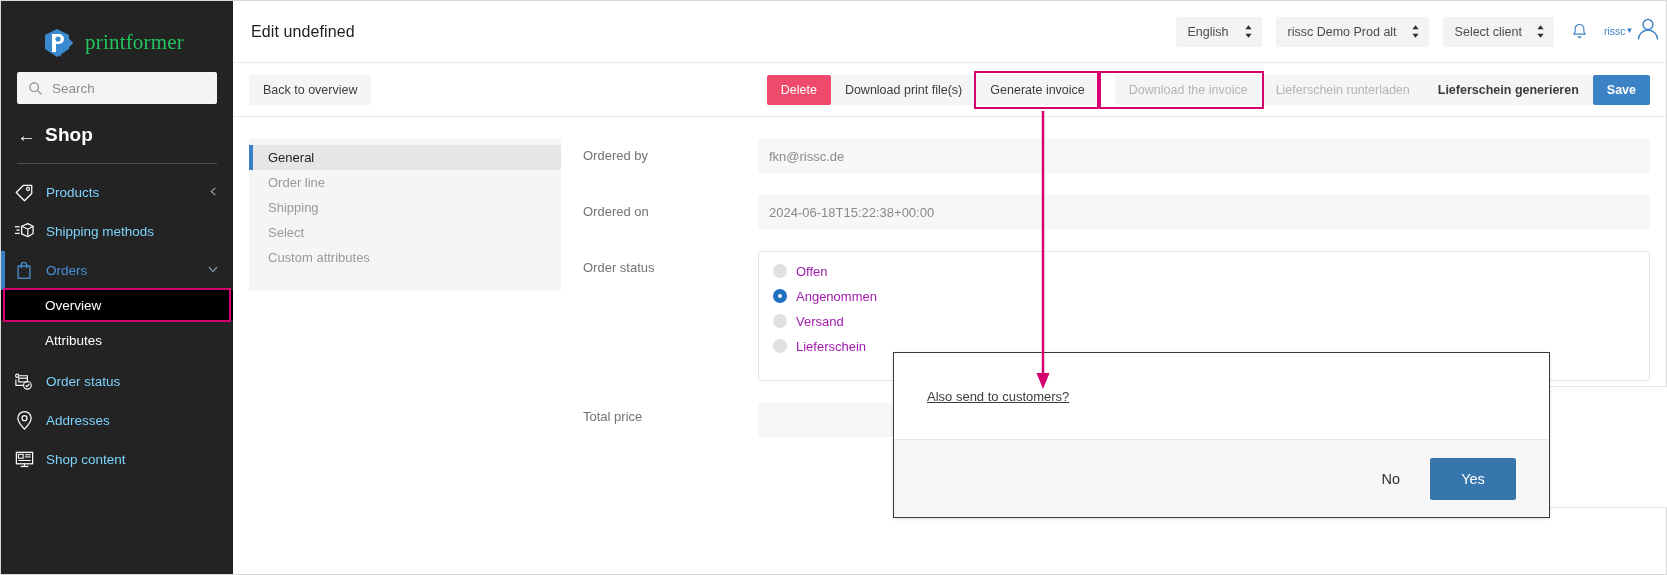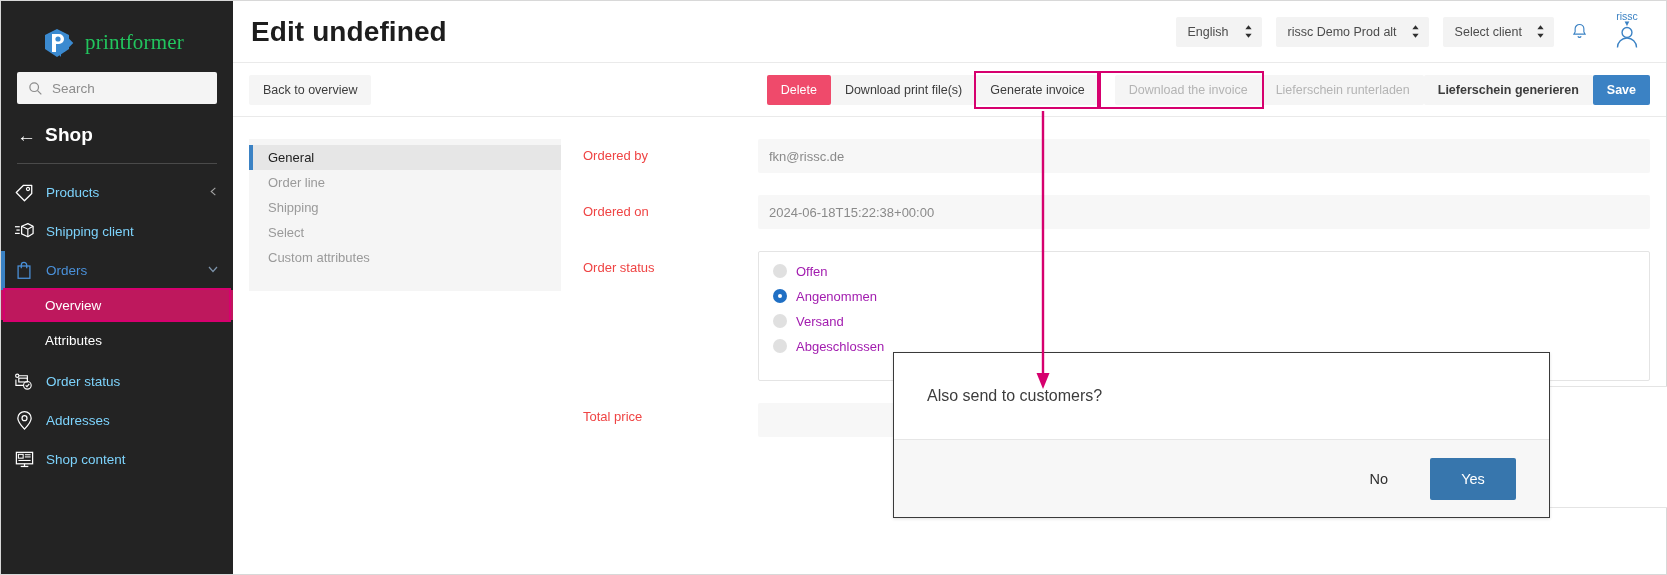--- a/index.html
+++ b/index.html
@@ -92,21 +92,21 @@
   .nav-chevron { margin-left: auto; margin-right: 14px; opacity: .75; }
   .sub-item {
     display: flex; align-items: center;
     height: 30px;
     padding-left: 44px;
     font-size: 13.5px;
     color: #ffffff;
     position: relative;
   }
   .sub-item.selected {
-    background: #be185d;
+    background: #000000;
     color: #ffffff;
   }
   .ann-box {
     position: absolute;
     border: 2px solid #d6006e;
     pointer-events: none;
   }
 
   
   .main {
@@ -117,42 +117,42 @@
     position: relative;
   }
   .topbar {
     height: 62px;
     flex: 0 0 62px;
     display: flex; align-items: center;
     padding: 0 16px 0 16px;
     border-bottom: 1px solid #eaeaea;
   }
   .page-title {
-    font-size: 28px;
+    font-size: 16px;
     color: #1d1d1d;
-    font-weight: bold;
+    font-weight: normal;
     letter-spacing: .1px;
     padding-left: 2px;
   }
   .top-right { margin-left: auto; display: flex; align-items: center; gap: 14px; }
   .select {
     background: #f3f3f3;
     height: 30px;
     display: flex; align-items: center;
     padding: 0 9px 0 12px;
     font-size: 12.5px;
     color: #4c4c4c;
     border-radius: 2px;
     min-width: 86px;
     gap: 14px;
     white-space: nowrap;
   }
   .select .updown { margin-left: auto; font-size: 9px; line-height: 8px; display:flex; flex-direction:column; color:#333; }
   .bell { width: 22px; height: 22px; color:#3b82c4; display:flex; align-items:center; justify-content:center;}
-  .avatar-wrap { display:flex; flex-direction:column; align-items:center; width: 46px; }
+  .avatar-wrap { display:flex; flex-direction:row; align-items:center; width: 46px; }
   .avatar-label { font-size: 10.5px; color:#3b82c4; line-height: 11px; }
   .avatar-caret { font-size: 8px; color:#3b82c4; line-height: 6px; margin-top:-1px;}
   .avatar-ico { color:#3b82c4; margin-top:-1px;}
 
   .toolbar {
     height: 54px;
     flex: 0 0 54px;
     display: flex; align-items: center;
     padding: 0 16px;
     border-bottom: 1px solid #eaeaea;
@@ -211,21 +211,21 @@
     min-width: 0;
   }
   .field-row {
     display: flex;
     align-items: flex-start;
     margin-bottom: 22px;
   }
   .field-label {
     width: 175px; flex: 0 0 175px;
     font-size: 13px;
-    color: #ef4444;
+    color: #737373;
     padding-top: 9px;
   }
   .field-control { flex: 1 1 auto; min-width: 0; }
   .input-ro {
     background: #f7f7f7;
     height: 34px;
     display: flex; align-items: center;
     padding: 0 11px;
     font-size: 13px;
     color: #8a8a8a;
@@ -277,29 +277,30 @@
     background: #ffffff;
     border: 1px solid #3a3a3a;
     box-shadow: 0 1px 3px rgba(0,0,0,.12);
     display: flex; flex-direction: column;
     z-index: 40;
   }
   .modal-body {
     flex: 1 1 auto;
     display: flex; align-items: center;
     padding: 0 33px;
-    font-size: 16px;
+    font-size: 13px;
     color: #3c3c3c;
+    text-decoration: underline;
   }
   .modal-footer {
     height: 78px; flex: 0 0 78px;
     background: #f7f7f7;
     border-top: 1px solid #e6e6e6;
     display: flex; align-items: center; justify-content: flex-end;
-    gap: 26px;
+    gap: 14px;
     padding: 0 33px;
   }
   .mbtn {
     height: 42px;
     min-width: 42px;
     padding: 0 16px;
     border: 0; border-radius: 2px;
     font-size: 14.5px;
     font-family: "Liberation Sans", sans-serif;
     background: transparent;
@@ -376,21 +377,21 @@
       <div class="nav-item">
         <span class="ico">
           <svg viewBox="0 0 22 22" width="21" height="21">
             <path d="M8 5.5 L14.5 2.8 L20 5.5 L20 13 L14.5 16.5 L8 13.5 Z" fill="none" stroke="#fff" stroke-width="1.3" stroke-linejoin="round"></path>
             <path d="M8 5.5 L14.5 8.6 L20 5.5 M14.5 8.6 L14.5 16.5" fill="none" stroke="#fff" stroke-width="1.2"></path>
             <line x1="1" y1="6" x2="6" y2="6" stroke="#fff" stroke-width="1.3"></line>
             <line x1="2.5" y1="9.5" x2="6" y2="9.5" stroke="#fff" stroke-width="1.3"></line>
             <line x1="1" y1="13" x2="6" y2="13" stroke="#fff" stroke-width="1.3"></line>
           </svg>
         </span>
-        <span>Shipping client</span>
+        <span>Shipping methods</span>
       </div>
 
       <div class="nav-item active-parent">
         <span class="ico">
           <svg viewBox="0 0 22 22" width="20" height="20">
             <rect x="4.5" y="5.5" width="13" height="13.5" fill="none" stroke="#4a90d9" stroke-width="1.4"></rect>
             <path d="M8 8 L8 4.6 a3 3 0 0 1 6 0 L14 8" fill="none" stroke="#4a90d9" stroke-width="1.4"></path>
           </svg>
         </span>
         <span>Orders</span>
@@ -581,21 +582,21 @@
               <div class="radio-row">
                 <span class="radio on"></span>
                 <span>Angenommen</span>
               </div>
               <div class="radio-row">
                 <span class="radio"></span>
                 <span>Versand</span>
               </div>
               <div class="radio-row">
                 <span class="radio"></span>
-                <span>Abgeschlossen</span>
+                <span>Lieferschein</span>
               </div>
             </div>
           </div>
         </div>
 
         <div class="field-row" style="margin-top:22px;">
           <div class="field-label" style="padding-top:6px;">Total price</div>
           <div class="field-control">
             <div class="total-input"></div>
           </div>

